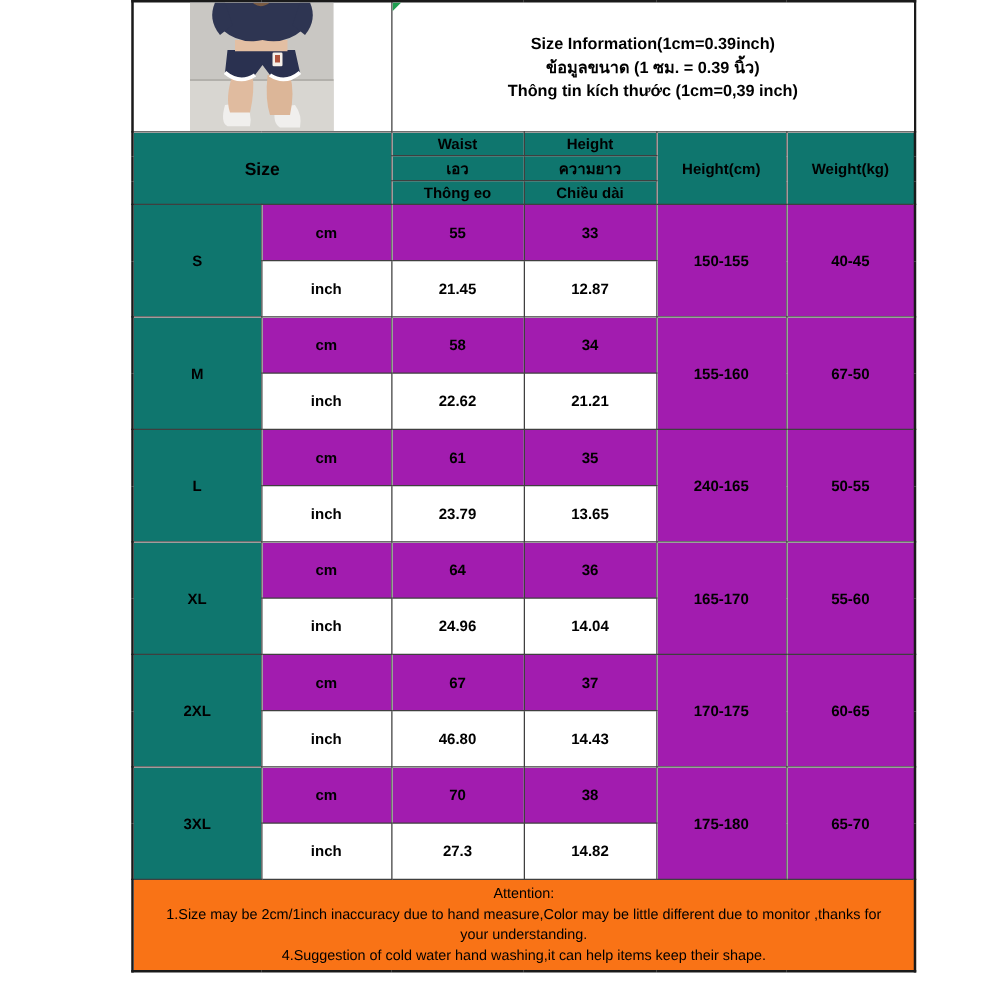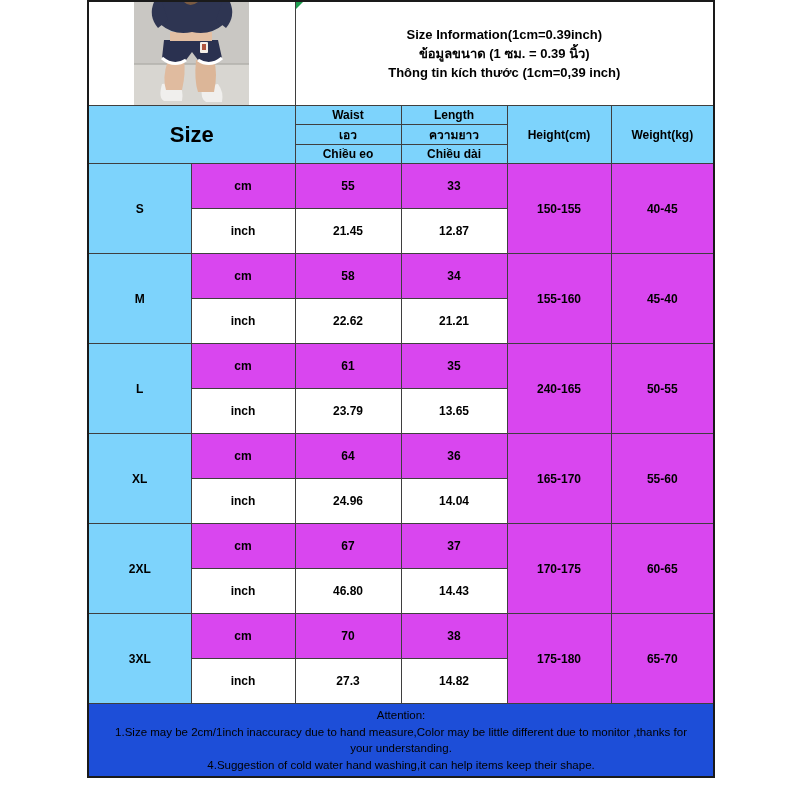--- a/index.html
+++ b/index.html
@@ -6,56 +6,56 @@
   body { background: #ffffff; font-family: "Liberation Sans", sans-serif; }
   .canvas {
     position: relative;
     width: 800px;
     height: 800px;
     background: #ffffff;
     overflow: hidden;
   }
   table.size-table {
     position: absolute;
-    left: 87px;
+    left: 105px;
     top: 0;
     width: 626px;
     border-collapse: collapse;
     table-layout: fixed;
     border: 2px solid #1a1a1a;
   }
   td {
     border: 1px solid #3f3f3f;
     text-align: center;
     vertical-align: middle;
     color: #000000;
     font-weight: bold;
     font-size: 12px;
     padding: 0;
     overflow: hidden;
   }
-  .gray  { background: #7dd3fc; }
-  .lt    { background: #d946ef; }
+  .gray  { background: #0f766e; }
+  .lt    { background: #a21caf; }
   .white { background: #ffffff; }
   .photo-cell { height: 103px; background: #ffffff; vertical-align: top; }
   .photo-wrap { display: flex; justify-content: center; }
   .title-cell { position: relative; background: #ffffff; }
   .title-line { font-size: 13px; font-weight: bold; line-height: 19px; }
   .green-tri {
     position: absolute; top: 0; left: 0;
     width: 0; height: 0;
     border-top: 7px solid #1e9e50;
     border-right: 7px solid transparent;
   }
-  .size-big { font-size: 22px; }
+  .size-big { font-size: 14px; }
   .hdr-sub { height: 19px; font-size: 12px; }
   .val { height: 45px; }
   .attention-cell {
     height: 68px;
-    background: #1d4ed8;
+    background: #f97316;
     font-weight: normal;
     font-size: 11.5px;
     line-height: 16.5px;
     padding: 3px 20px;
   }
 </style>
 </head>
 <body>
 
 <div class="canvas">
@@ -104,30 +104,30 @@
         <span class="green-tri"></span>
         <div class="title-line">Size Information(1cm=0.39inch)</div>
         <div class="title-line">ข้อมูลขนาด (1 ซม. = 0.39 นิ้ว)</div>
         <div class="title-line">Thông tin kích thước (1cm=0,39 inch)</div>
       </td>
     </tr>
 
     <tr>
       <td colspan="2" rowspan="3" class="gray size-big">Size</td>
       <td class="gray hdr-sub">Waist</td>
-      <td class="gray hdr-sub">Length</td>
+      <td class="gray hdr-sub">Height</td>
       <td rowspan="3" class="gray">Height(cm)</td>
       <td rowspan="3" class="gray">Weight(kg)</td>
     </tr>
     <tr>
       <td class="gray hdr-sub">เอว</td>
       <td class="gray hdr-sub">ความยาว</td>
     </tr>
     <tr>
-      <td class="gray hdr-sub">Chiều eo</td>
+      <td class="gray hdr-sub">Thông eo</td>
       <td class="gray hdr-sub">Chiều dài</td>
     </tr>
 
     <tr>
       <td rowspan="2" class="gray">S</td>
       <td class="lt val">cm</td>
       <td class="lt val">55</td>
       <td class="lt val">33</td>
       <td rowspan="2" class="lt">150-155</td>
       <td rowspan="2" class="lt">40-45</td>
@@ -137,21 +137,21 @@
       <td class="white val">21.45</td>
       <td class="white val">12.87</td>
     </tr>
 
     <tr>
       <td rowspan="2" class="gray">M</td>
       <td class="lt val">cm</td>
       <td class="lt val">58</td>
       <td class="lt val">34</td>
       <td rowspan="2" class="lt">155-160</td>
-      <td rowspan="2" class="lt">45-40</td>
+      <td rowspan="2" class="lt">67-50</td>
     </tr>
     <tr>
       <td class="white val">inch</td>
       <td class="white val">22.62</td>
       <td class="white val">21.21</td>
     </tr>
 
     <tr>
       <td rowspan="2" class="gray">L</td>
       <td class="lt val">cm</td>

